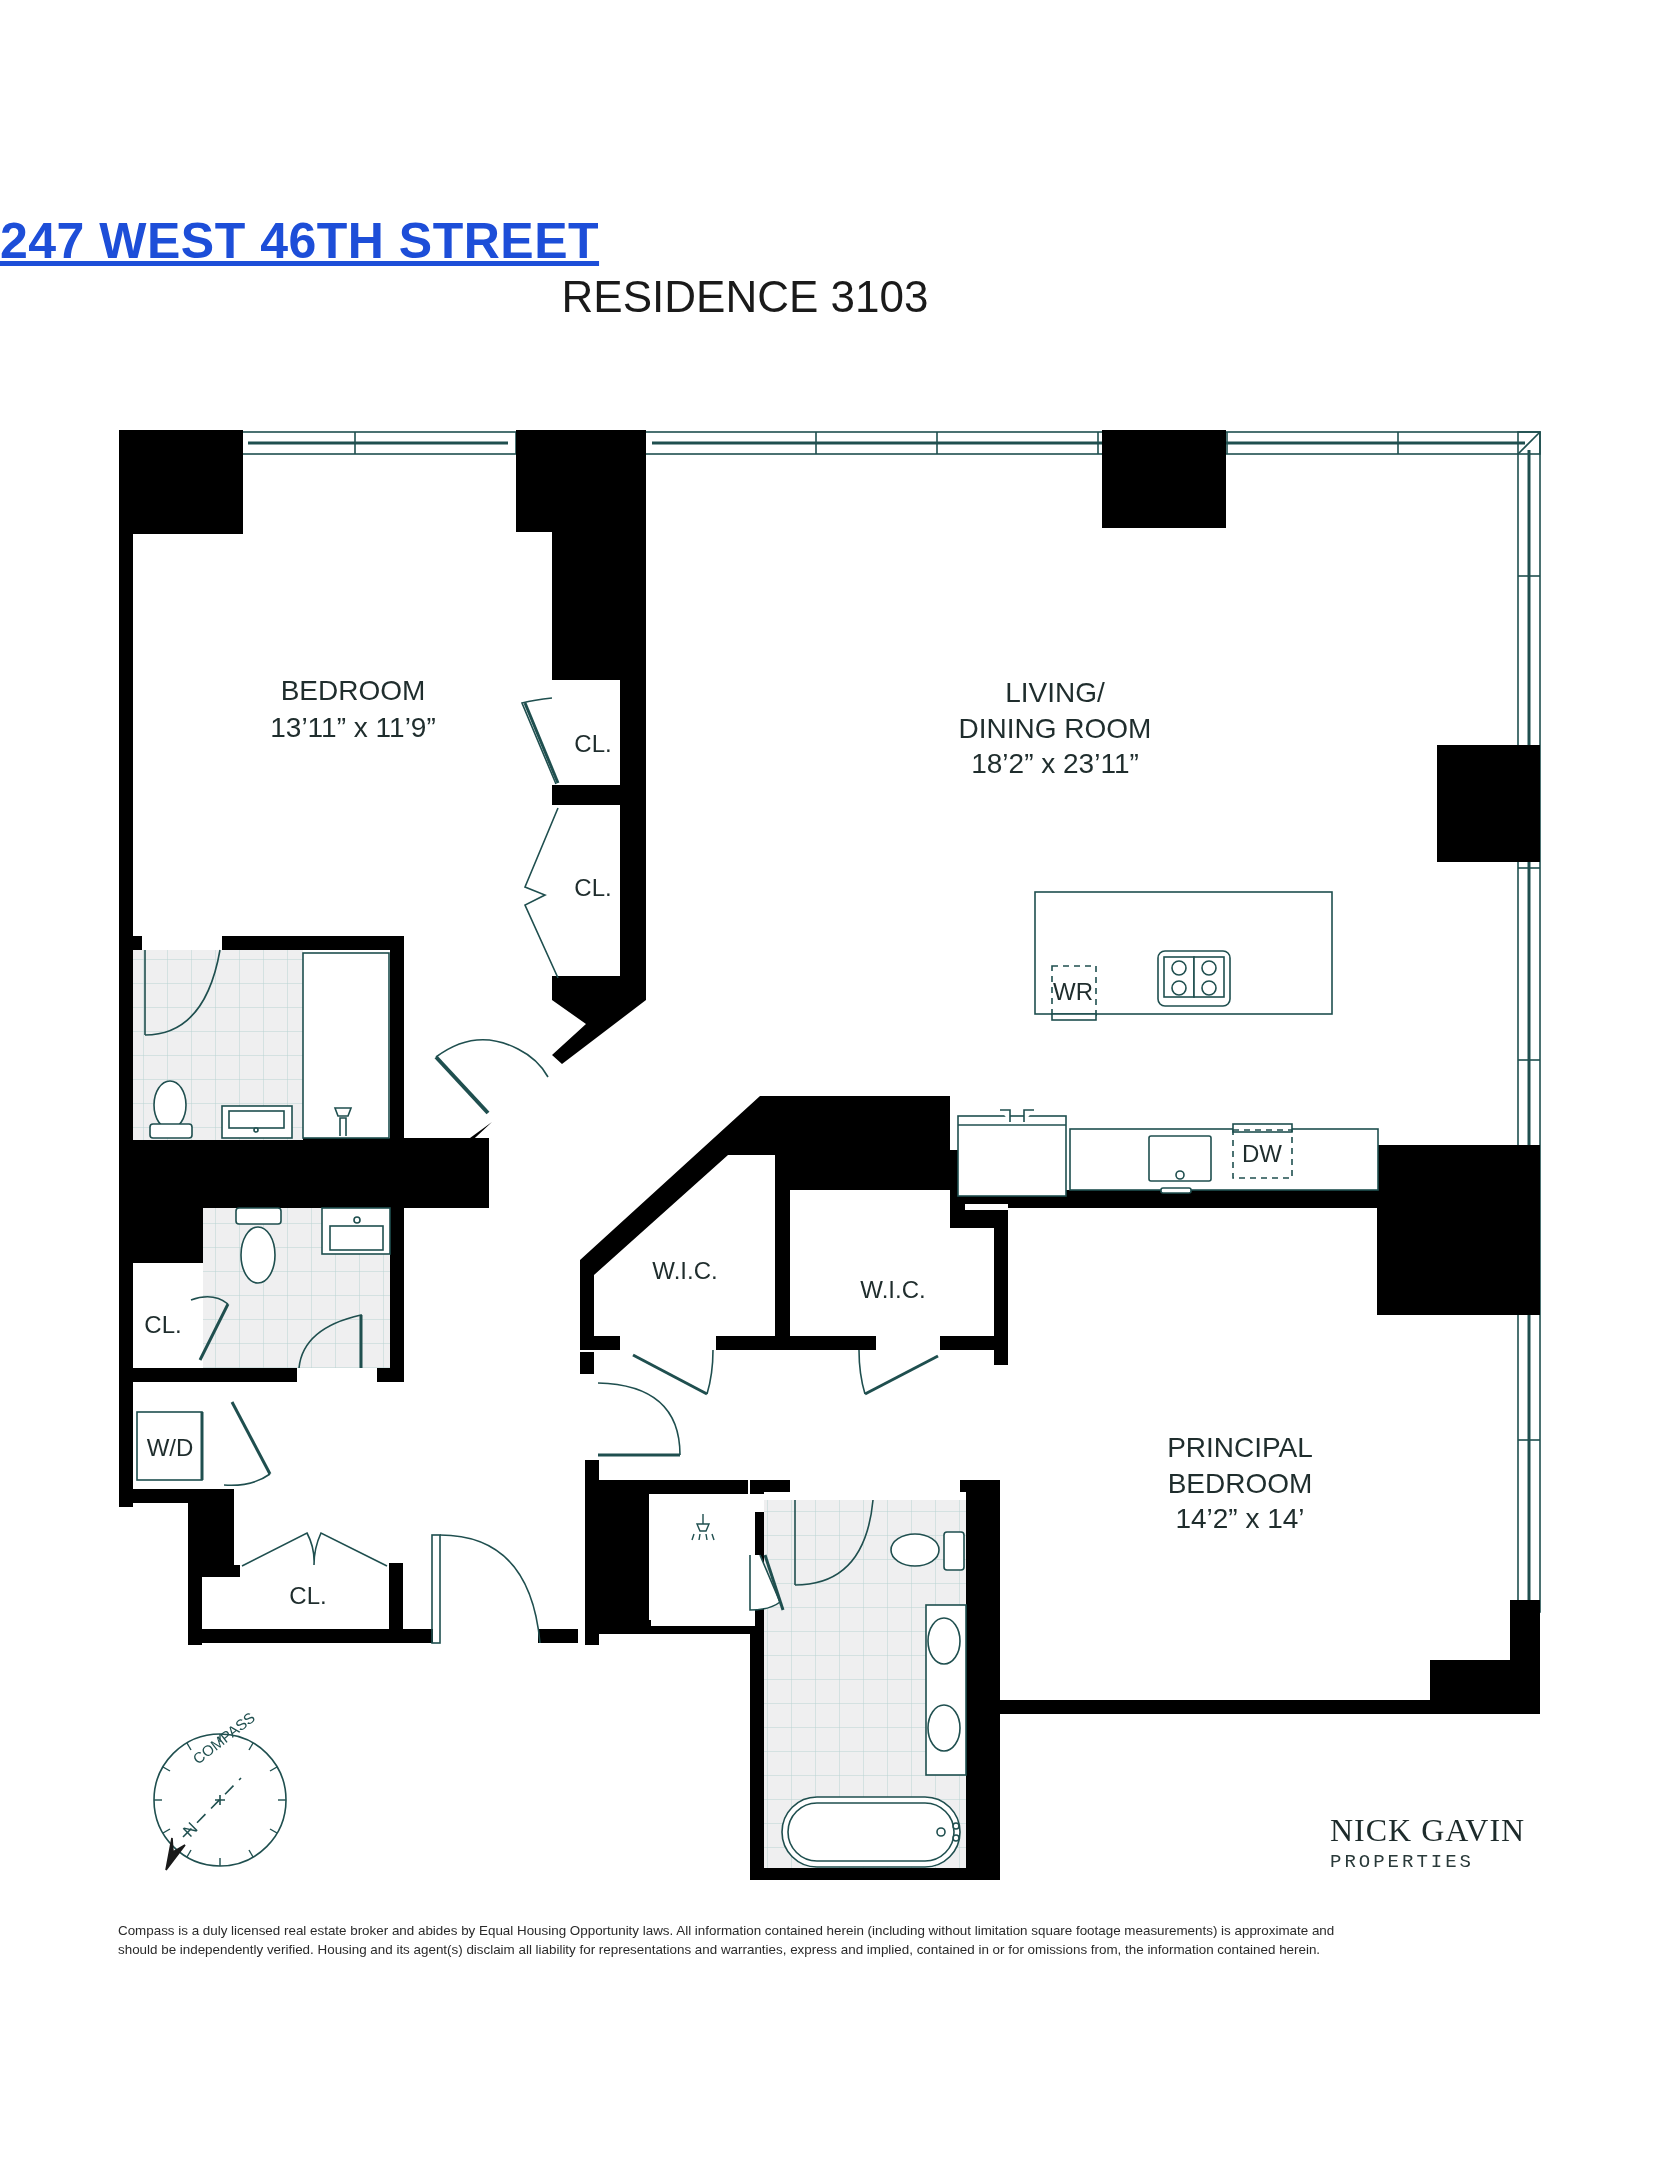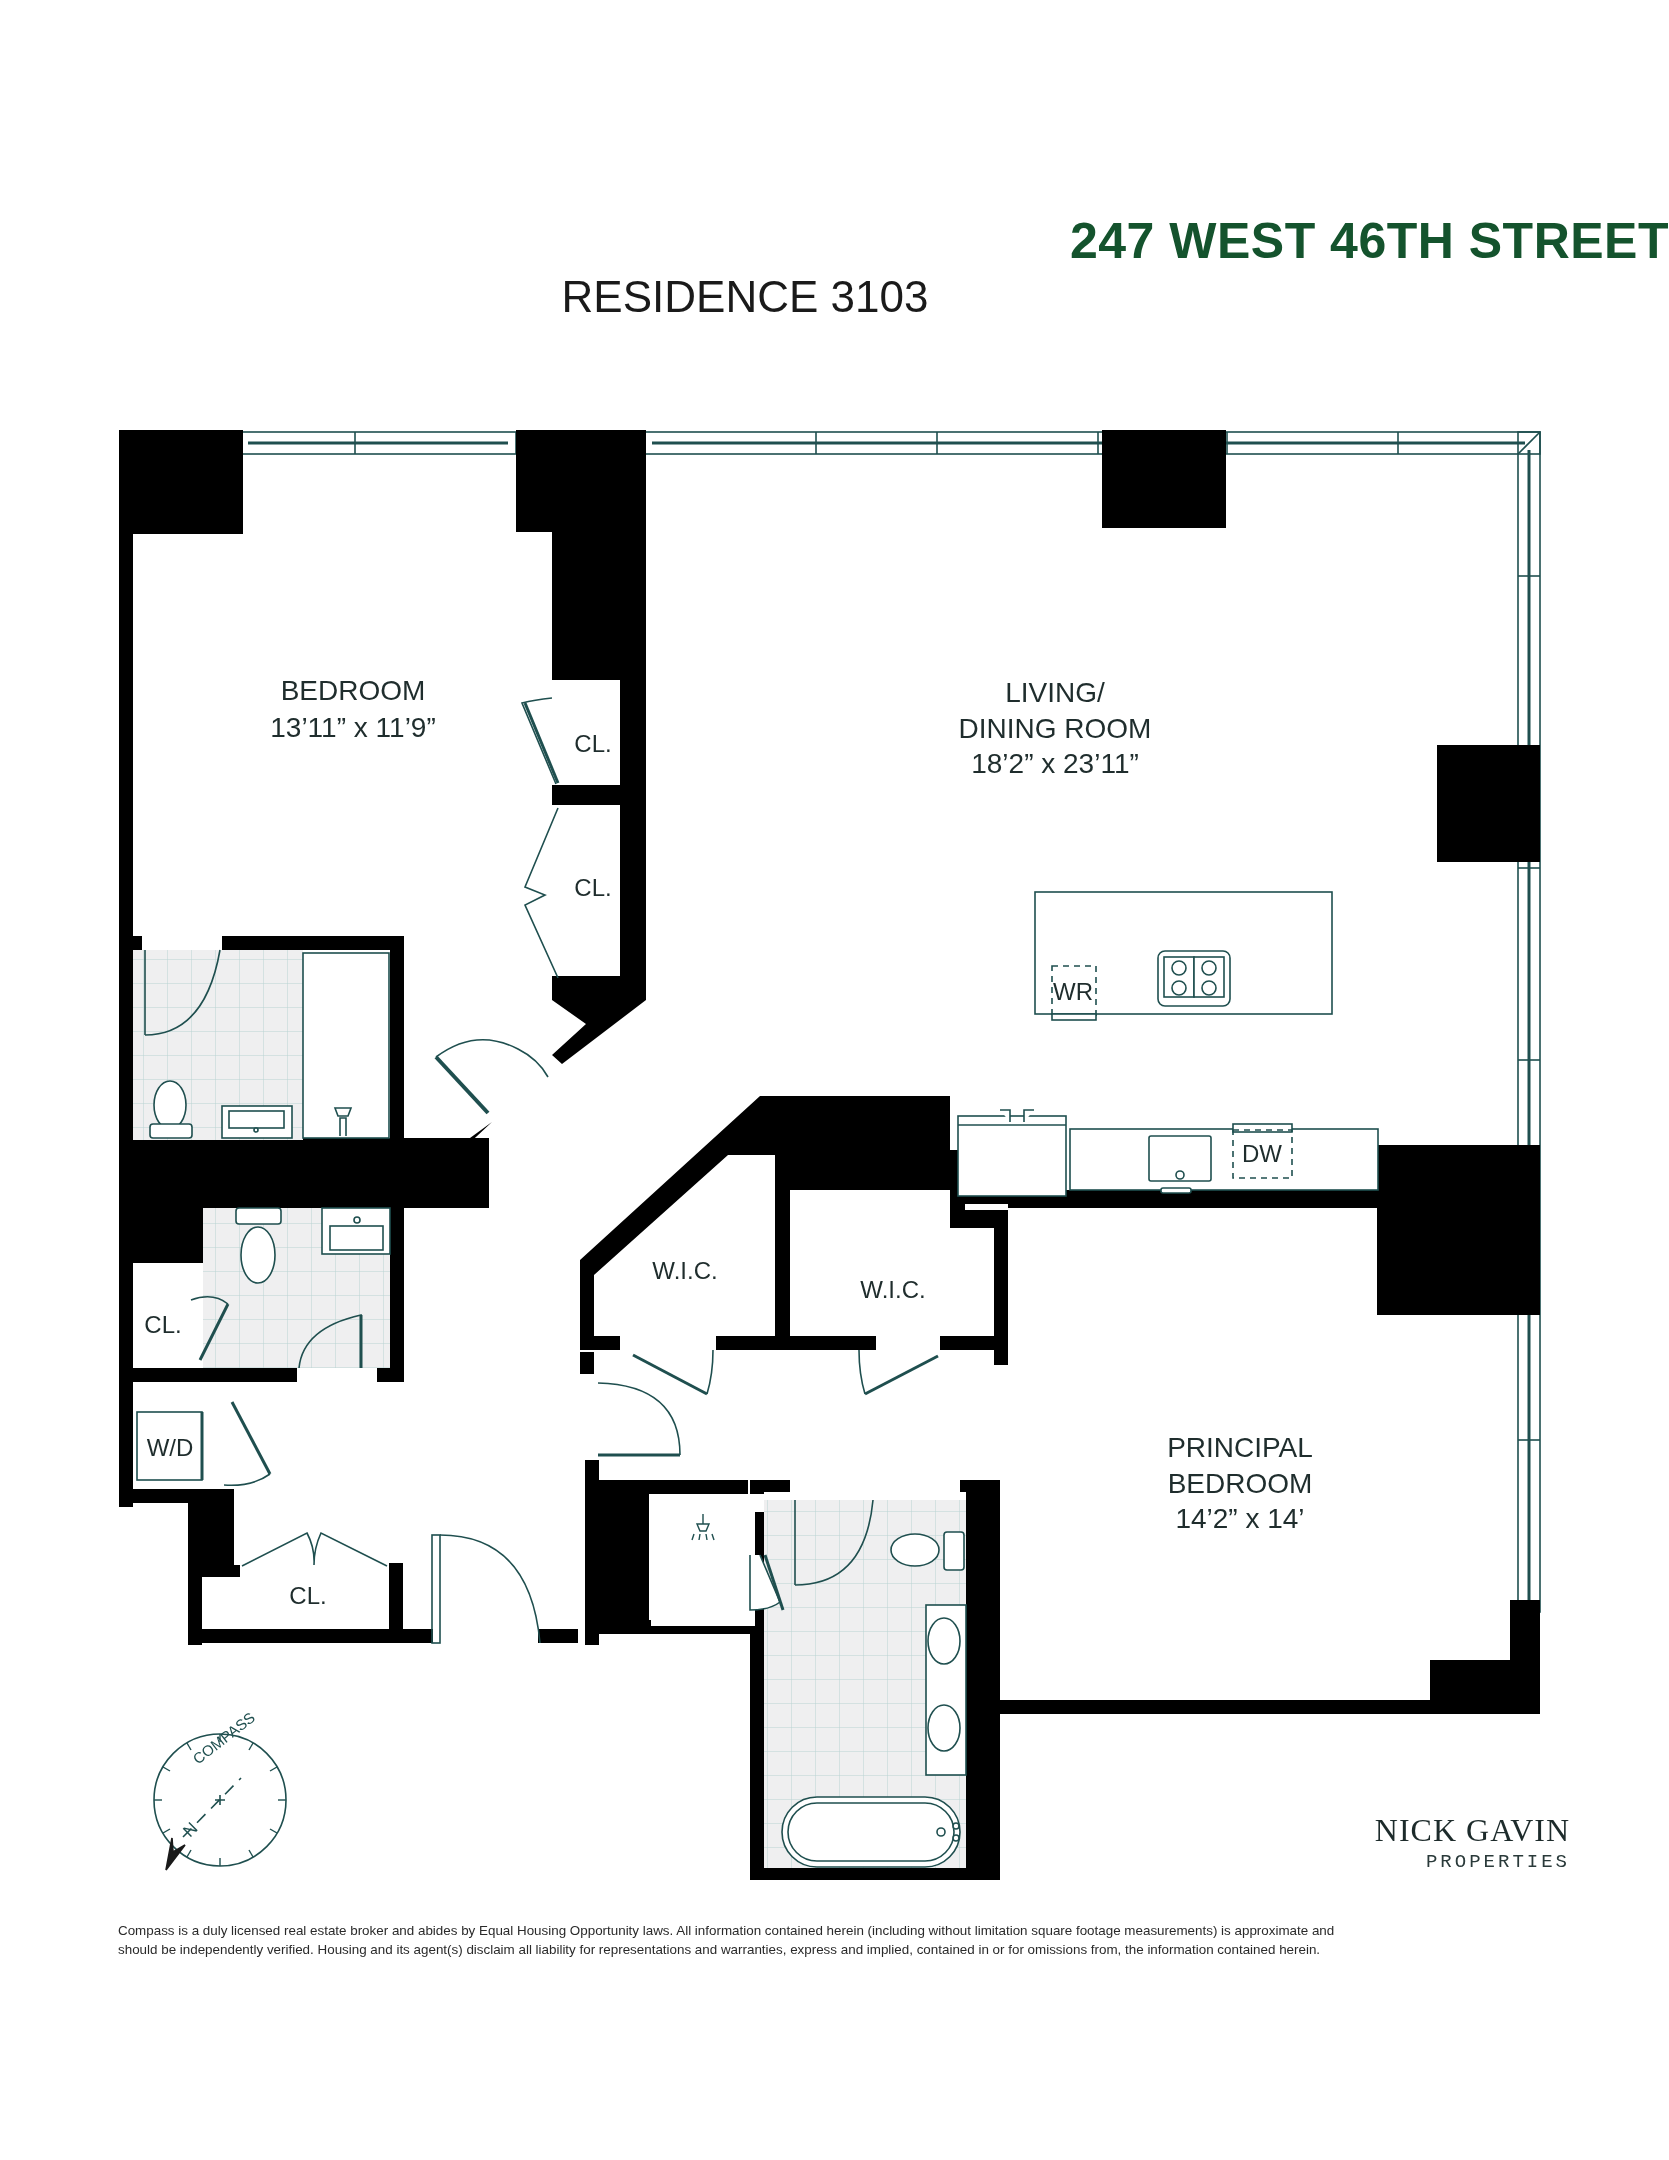--- a/index.html
+++ b/index.html
@@ -1,21 +1,21 @@
 <!DOCTYPE html>
 <html><head>
 <meta charset="utf-8">
 <style>
   html, body { margin:0; padding:0; background:#ffffff; }
   body { width:1669px; height:2160px; position:relative; overflow:hidden; font-family:"Liberation Sans", sans-serif; color:#1a1a1a; }
-  .title { position:absolute; left:0; width:1669px; top:212px; text-align:right; font-weight:bold; font-size:50px; letter-spacing:0.5px; color:#14532d; }
+  .title { position:absolute; left:0; width:1669px; top:212px; text-align:left; font-weight:bold; font-size:50px; letter-spacing:0.5px; color:#1d4ed8;text-decoration:underline; }
   .subtitle { position:absolute; left:0; width:1490px; top:272px; text-align:center; font-size:44px; color:#1a1a1a; }
   svg.plan { position:absolute; left:0; top:0; width:1669px; height:2160px; }
   .room-label { font-family:"Liberation Sans", sans-serif; fill:#1f2d2d; text-anchor:middle; }
-  .brand { position:absolute; left:1330px; top:1812px; width:240px; text-align:right; }
+  .brand { position:absolute; left:1330px; top:1812px; width:240px; text-align:left; }
   .brand-name { font-family:"Liberation Serif", serif; font-size:32px; letter-spacing:1px; color:#1d2b2b; }
   .brand-sub { font-family:Liberation Mono, monospace; font-size:19px; letter-spacing:3px; color:#2a3a3a; margin-top:2px; }
   .disclaimer { position:absolute; left:118px; top:1921px; width:1440px; font-size:13.4px; line-height:19px; color:#2a2a2a; font-family:"Liberation Sans", sans-serif; }
   .disclaimer span { display:block; white-space:nowrap; }
 </style>
 </head>
 <body>
 
 <div class="title">247 WEST 46TH STREET</div>
 <div class="subtitle">RESIDENCE 3103</div>

